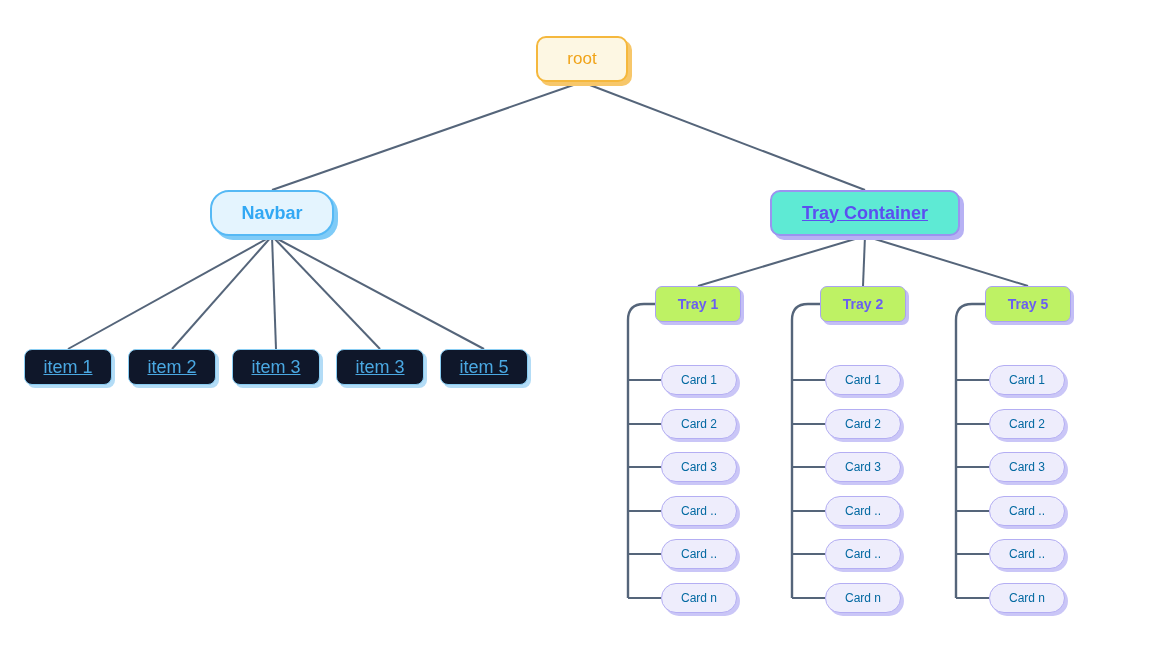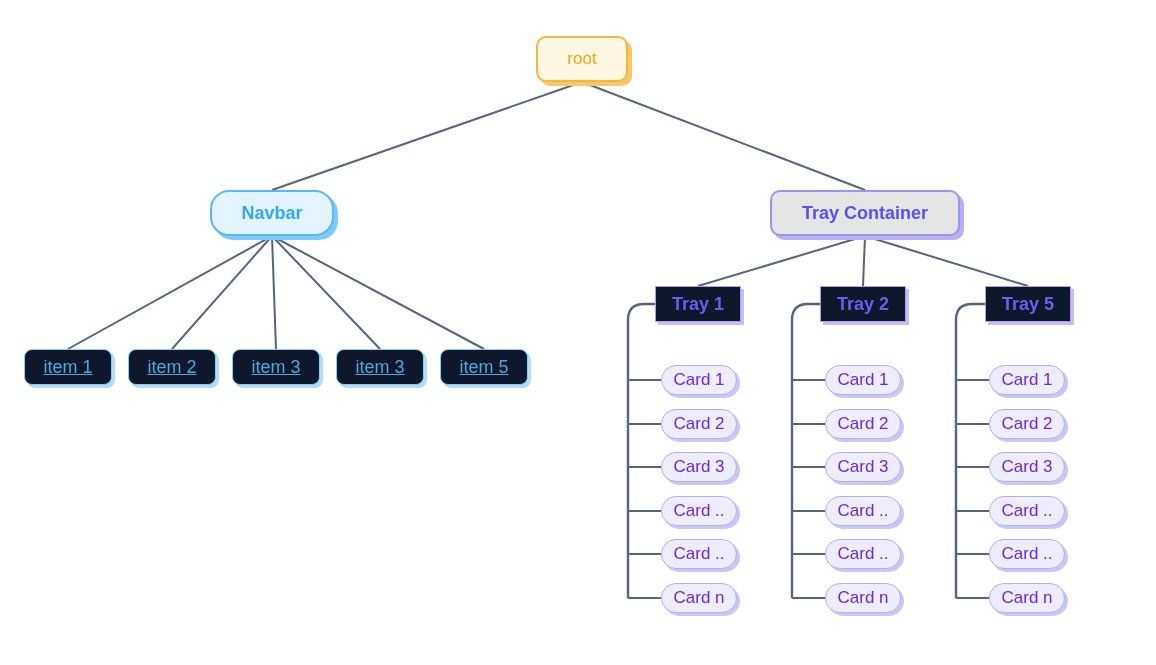--- a/index.html
+++ b/index.html
@@ -82,44 +82,45 @@
     border-radius: 8px;
     font-size: 18px;
     box-shadow: 3px 3px 0 0 #b3dcf6;
     text-decoration: underline;
   }
 
   
   .node.tray-container {
     border-width: 2px;
     border-color: #9a93f0;
-    background: #e5e5e5;
+    background: #5eead4;
     color: #5b4ff0;
     border-radius: 10px;
     font-size: 18px;
     font-weight: bold;
     box-shadow: 4px 4px 0 0 #b7b1f4;
+    text-decoration: underline;
   }
   .node.tray {
     border-width: 1.6px;
     border-color: #a9a2f2;
-    background: #0f172a;
+    background: #bef264;
     color: #6a5ef2;
-    border-radius: 0;
-    font-size: 18px;
+    border-radius: 7px;
+    font-size: 14px;
     font-weight: bold;
     box-shadow: 3px 3px 0 0 #c3bef6;
   }
   .node.card {
     border-width: 1.5px;
     border-color: #b4aef3;
     background: #eeedfc;
-    color: #6d28d9;
+    color: #0369a1;
     border-radius: 15px;
-    font-size: 17px;
+    font-size: 12px;
     box-shadow: 3px 3px 0 0 #cac6f7;
   }
 
   .edge {
     stroke: #55657a;
     stroke-width: 2;
     fill: none;
   }
   .spine {
     stroke: #55657a;

